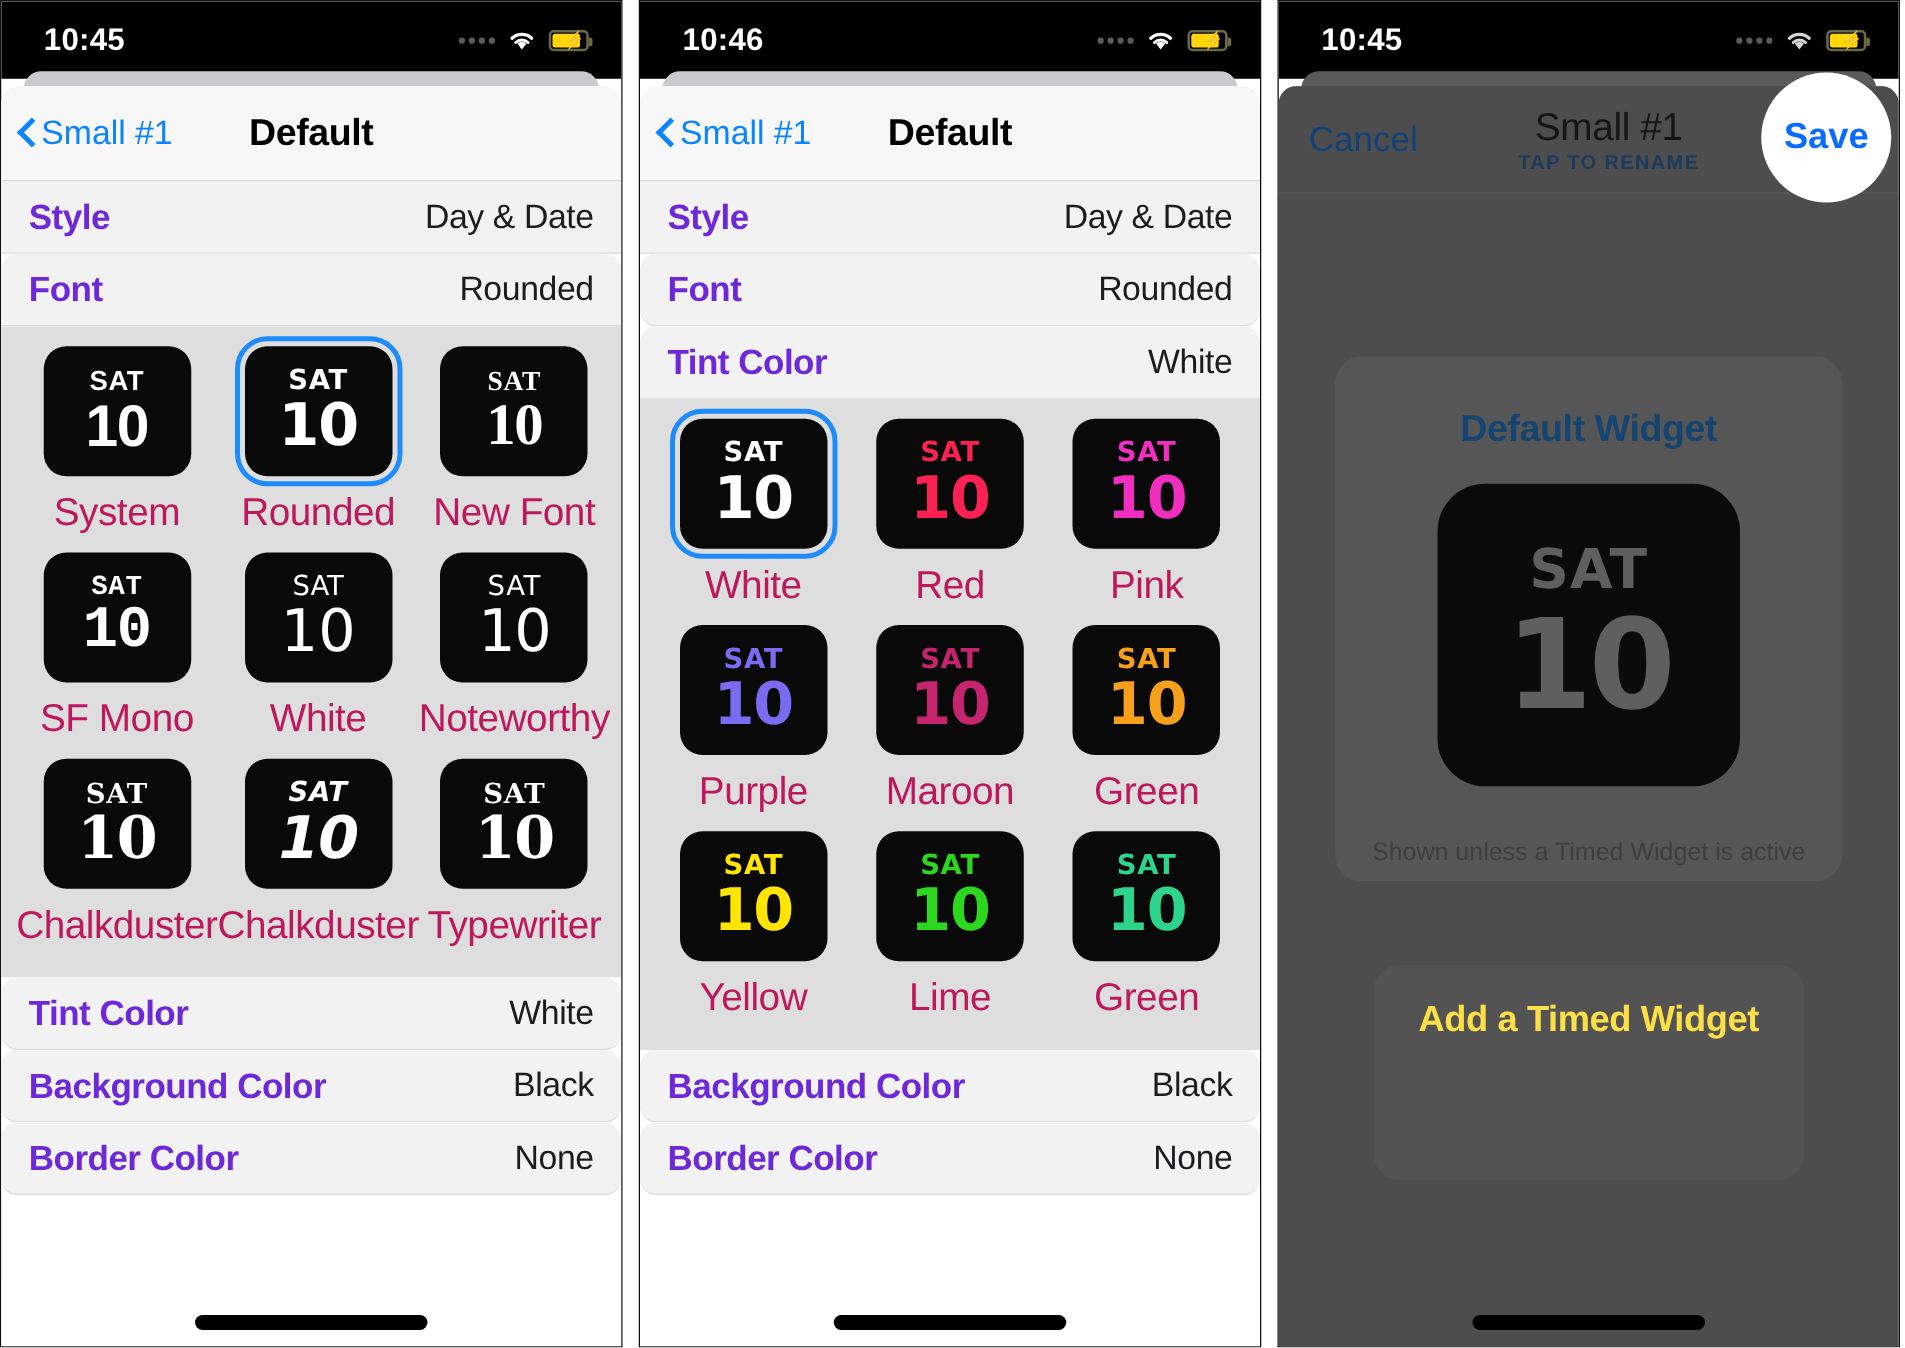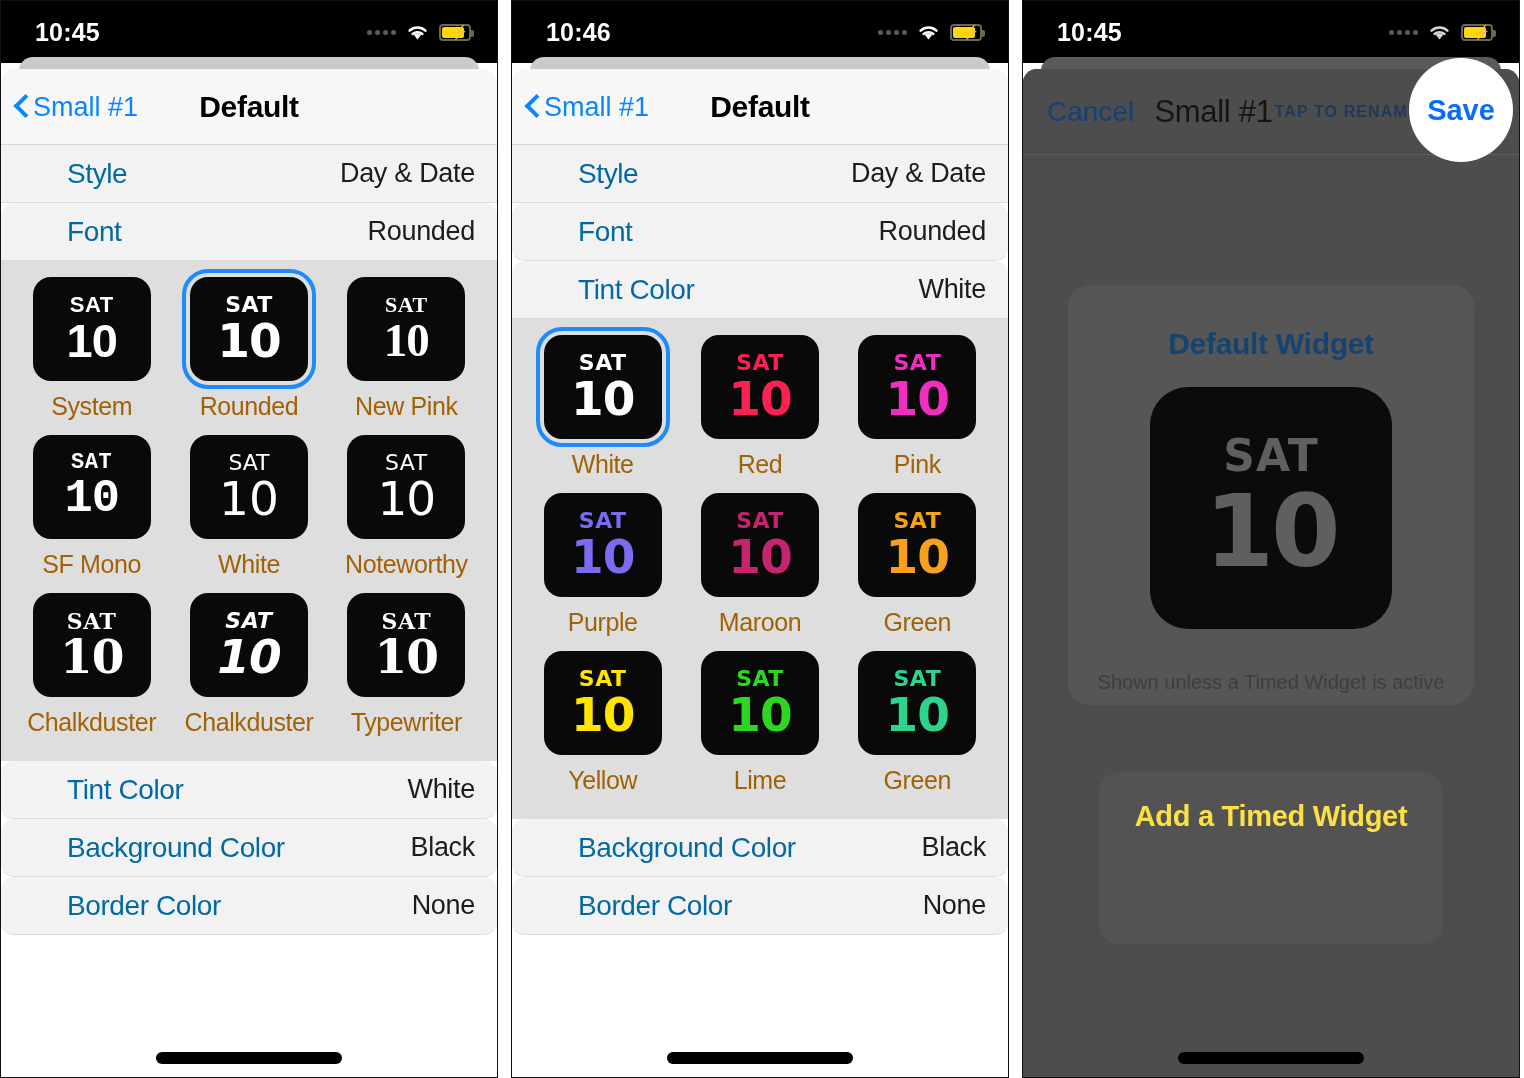--- a/index.html
+++ b/index.html
@@ -85,21 +85,21 @@
   .listwrap { background: #ffffff; }
   .row {
     height: 58px;
     display: flex; align-items: center; justify-content: space-between;
     padding: 0 22px;
     background: #f2f2f2;
     border-bottom: 1px solid #dcdcdc;
   }
   .row.rounded-top { border-radius: 13px 13px 0 0; }
   .row.rounded-all { border-radius: 13px; }
-  .row-label { font-size: 28px; font-weight: 400; color: #0369a1; letter-spacing: -0.4px; margin-left: 44px; }
+  .row-label { font-size: 28px; font-weight: 700; color: #6d28d9; letter-spacing: -0.4px; }
   .row-value { font-size: 27px; color: #1c1c1e; letter-spacing: -0.3px; }
 
   
   .grid {
     background: #dedede;
     padding: 16px 12px 10px 12px;
     display: grid;
     grid-template-columns: repeat(3, 1fr);
     row-gap: 0px;
   }
@@ -108,21 +108,21 @@
     width: 118px; height: 104px;
     background: #090909;
     border-radius: 18px;
     display: flex; flex-direction: column;
     align-items: center; justify-content: center;
     line-height: 1;
   }
   .tile.sel { outline: 4px solid #1e8bfd; outline-offset: 4px; border-radius: 18px; }
   .tile .dow { font-size: 22px; font-weight: 800; letter-spacing: .5px; margin-bottom: 1px; }
   .tile .dnum { font-size: 47px; font-weight: 600; letter-spacing: -1px; }
-  .cell-label { margin-top: 11px; margin-bottom: 14px; font-size: 25px; color: #a16207; letter-spacing: -0.4px; }
+  .cell-label { margin-top: 11px; margin-bottom: 14px; font-size: 31px; color: #be185d; letter-spacing: -0.4px; }
 
   
   .f-system .dow, .f-system .dnum { font-family:"Liberation Sans", sans-serif; font-weight:700; }
   .f-rounded .dow { font-family:"DejaVu Sans", sans-serif; font-weight:700; }
   .f-rounded .dnum { font-family:"DejaVu Sans", sans-serif; font-weight:600; }
   .f-newyork .dow, .f-newyork .dnum { font-family:"Liberation Serif", serif; font-weight:700; }
   .f-sfmono .dow, .f-sfmono .dnum { font-family:"Liberation Mono", monospace; font-weight:700; }
   .f-futura .dow, .f-futura .dnum { font-family:"DejaVu Sans", sans-serif; font-weight:500; letter-spacing:0px;}
   .f-noteworthy .dow, .f-noteworthy .dnum { font-family:"DejaVu Sans", sans-serif; font-weight:400; font-style: normal;}
   .f-markerfelt .dow, .f-markerfelt .dnum { font-family:"DejaVu Serif", serif; font-weight:700; }
@@ -134,21 +134,21 @@
   .homebar {
     position:absolute; left:50%; transform:translateX(-50%); bottom:13px;
     width: 186px; height: 12px; background:#000; border-radius:6px;
   }
 
   
   .p3 .sheet { background: #4d4d4d; }
   .p3 .sheet-behind { background:#5a5a5a; }
   .p3 .navbar {
     background: #4d4d4d; border-bottom: 1px solid #5e5e5e; height: 86px;
-    justify-content: center; flex-direction: row; gap: 2px; padding-left: 32px;
+    justify-content: center; flex-direction: column; gap: 2px; padding-left: 32px;
   }
   .p3 .nav-title-3 { font-size: 31px; color:#151515; letter-spacing:-0.3px; }
   .p3 .nav-sub { font-size: 16px; font-weight:700; color:#1b3a5c; letter-spacing: 1.1px; }
   .p3 .cancel {
     position:absolute; left: 24px; top: 50%; transform: translateY(-50%);
     font-size: 28px; color:#12407a;
   }
   .p3 .save {
     position:absolute; right: 28px; top: 50%; transform: translateY(-50%);
     font-size: 29px; font-weight:700; color:#0a6bff;
@@ -250,21 +250,21 @@
               <span class="dow" style="color: rgb(255, 255, 255);">SAT</span>
               <span class="dnum" style="color: rgb(255, 255, 255);">10</span>
             </div>
             <div class="cell-label">Rounded</div>
           </div>
           <div class="cell">
             <div class="tile f-newyork">
               <span class="dow" style="color: rgb(255, 255, 255);">SAT</span>
               <span class="dnum" style="color: rgb(255, 255, 255);">10</span>
             </div>
-            <div class="cell-label">New Pink</div>
+            <div class="cell-label">New Font</div>
           </div>
           <div class="cell">
             <div class="tile f-sfmono">
               <span class="dow" style="color: rgb(255, 255, 255);">SAT</span>
               <span class="dnum" style="color: rgb(255, 255, 255);">10</span>
             </div>
             <div class="cell-label">SF Mono</div>
           </div>
           <div class="cell">
             <div class="tile f-futura">

